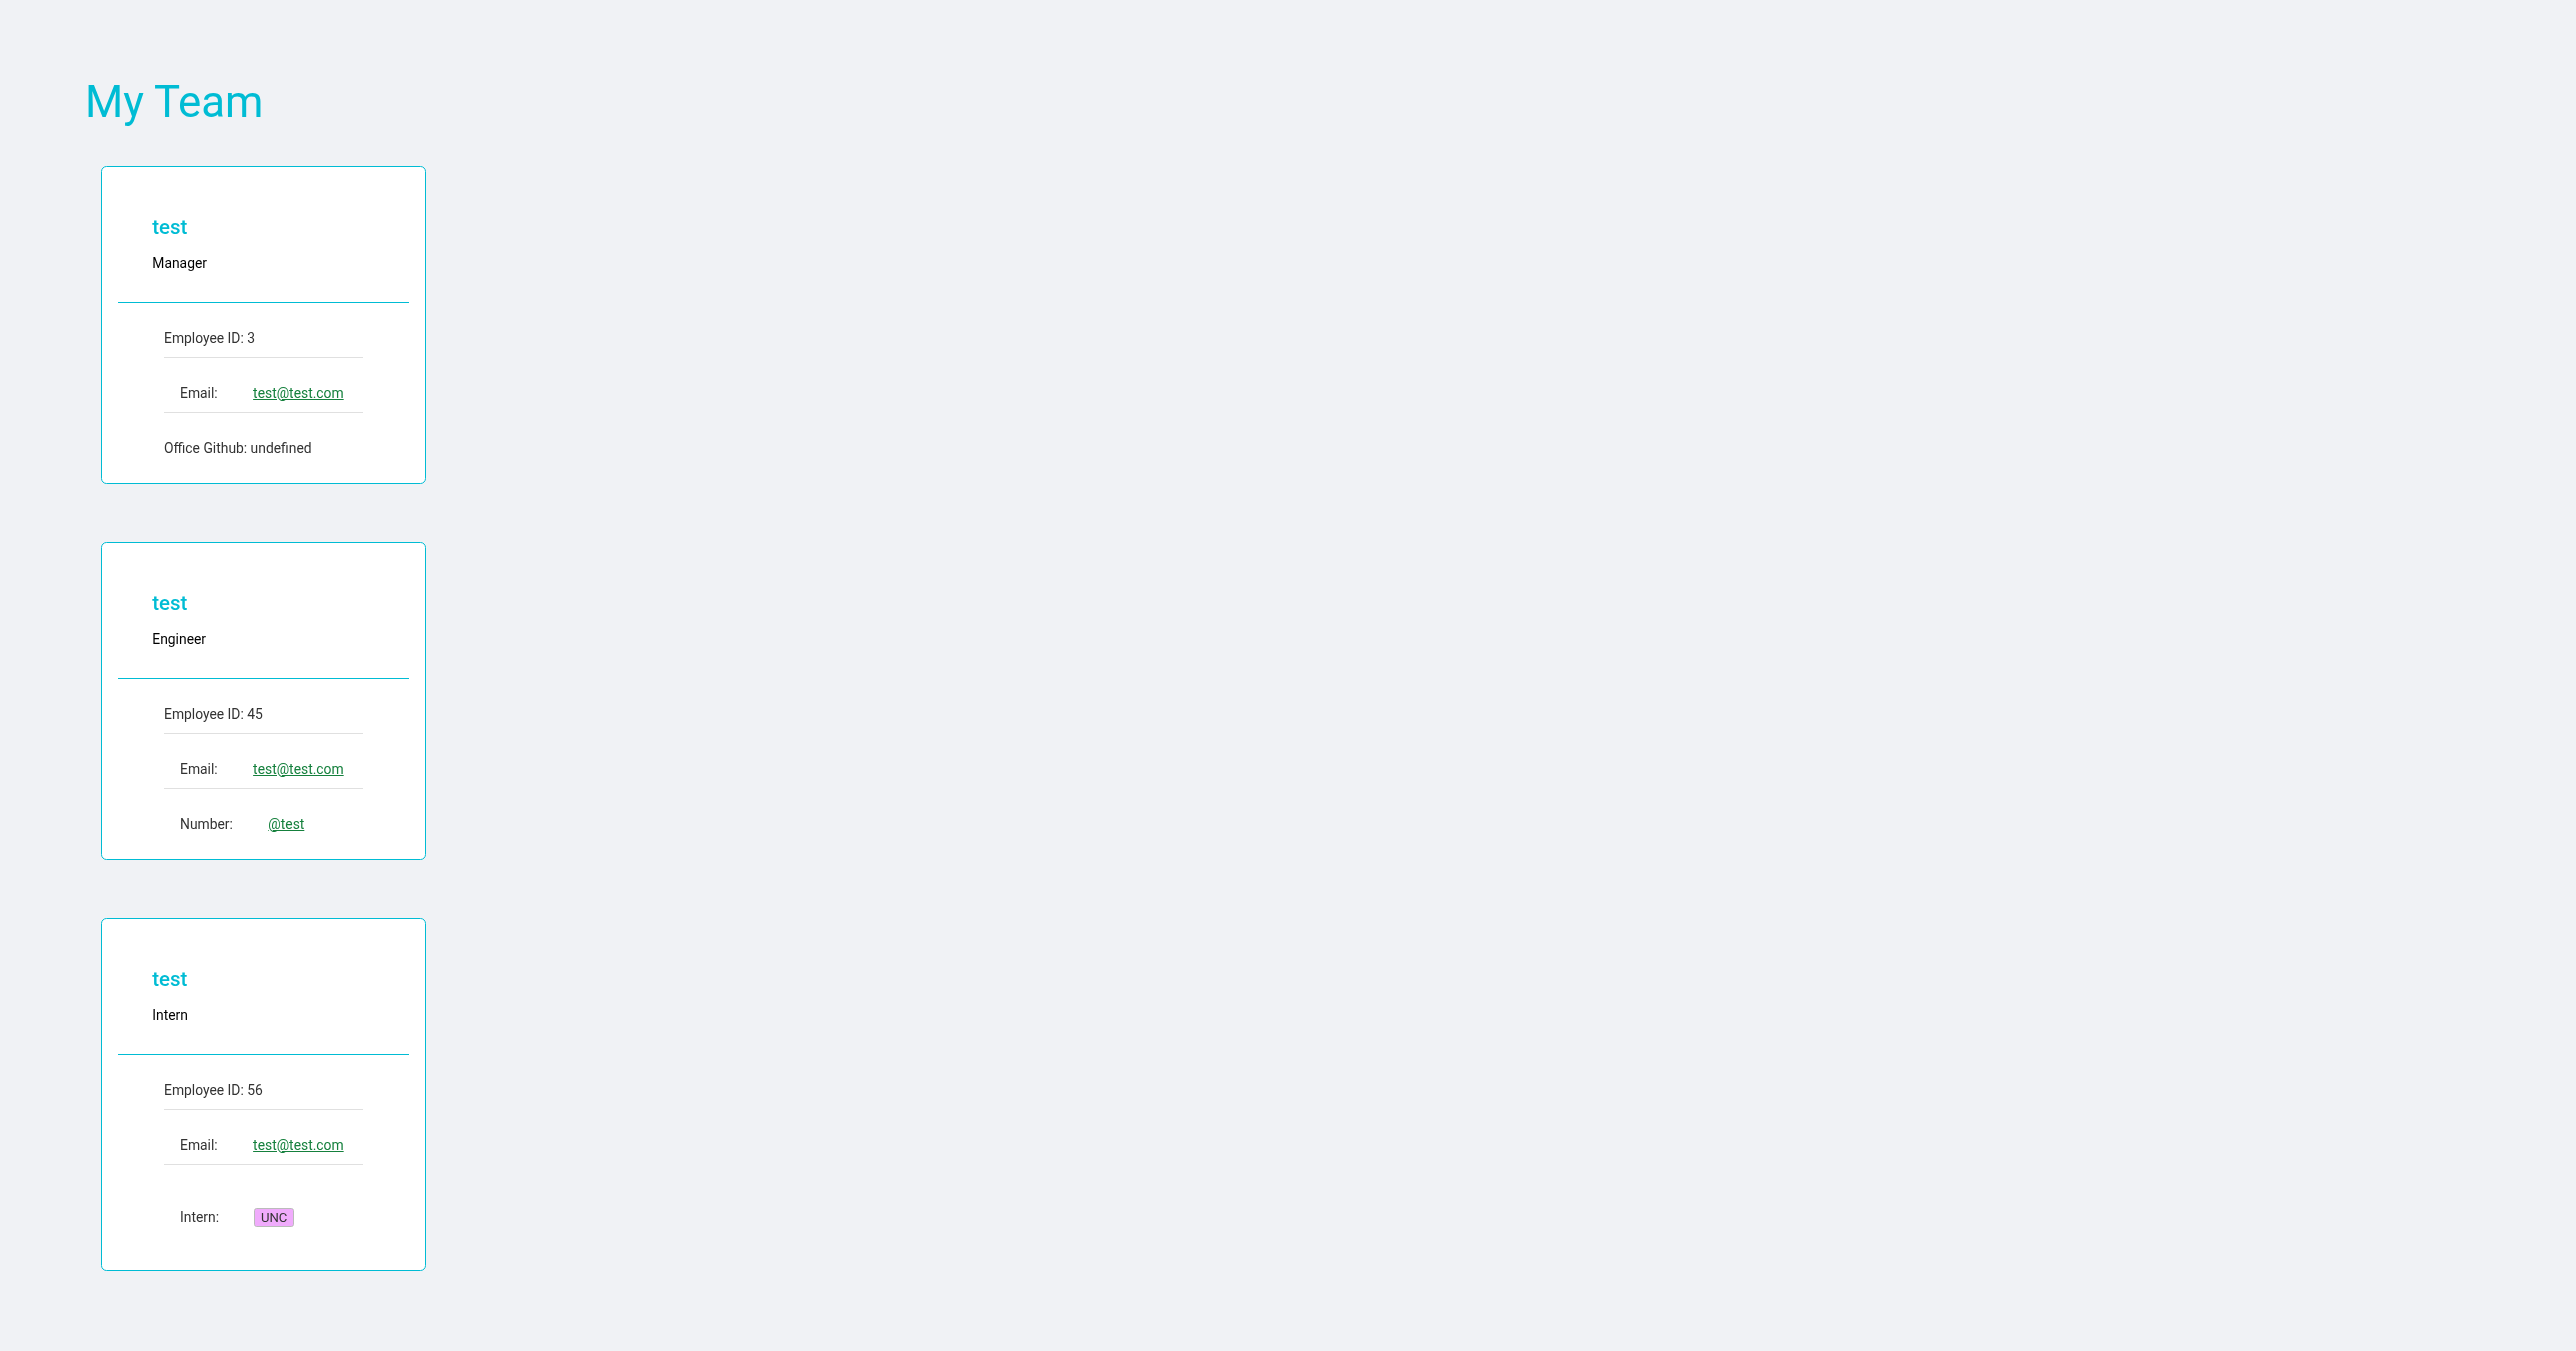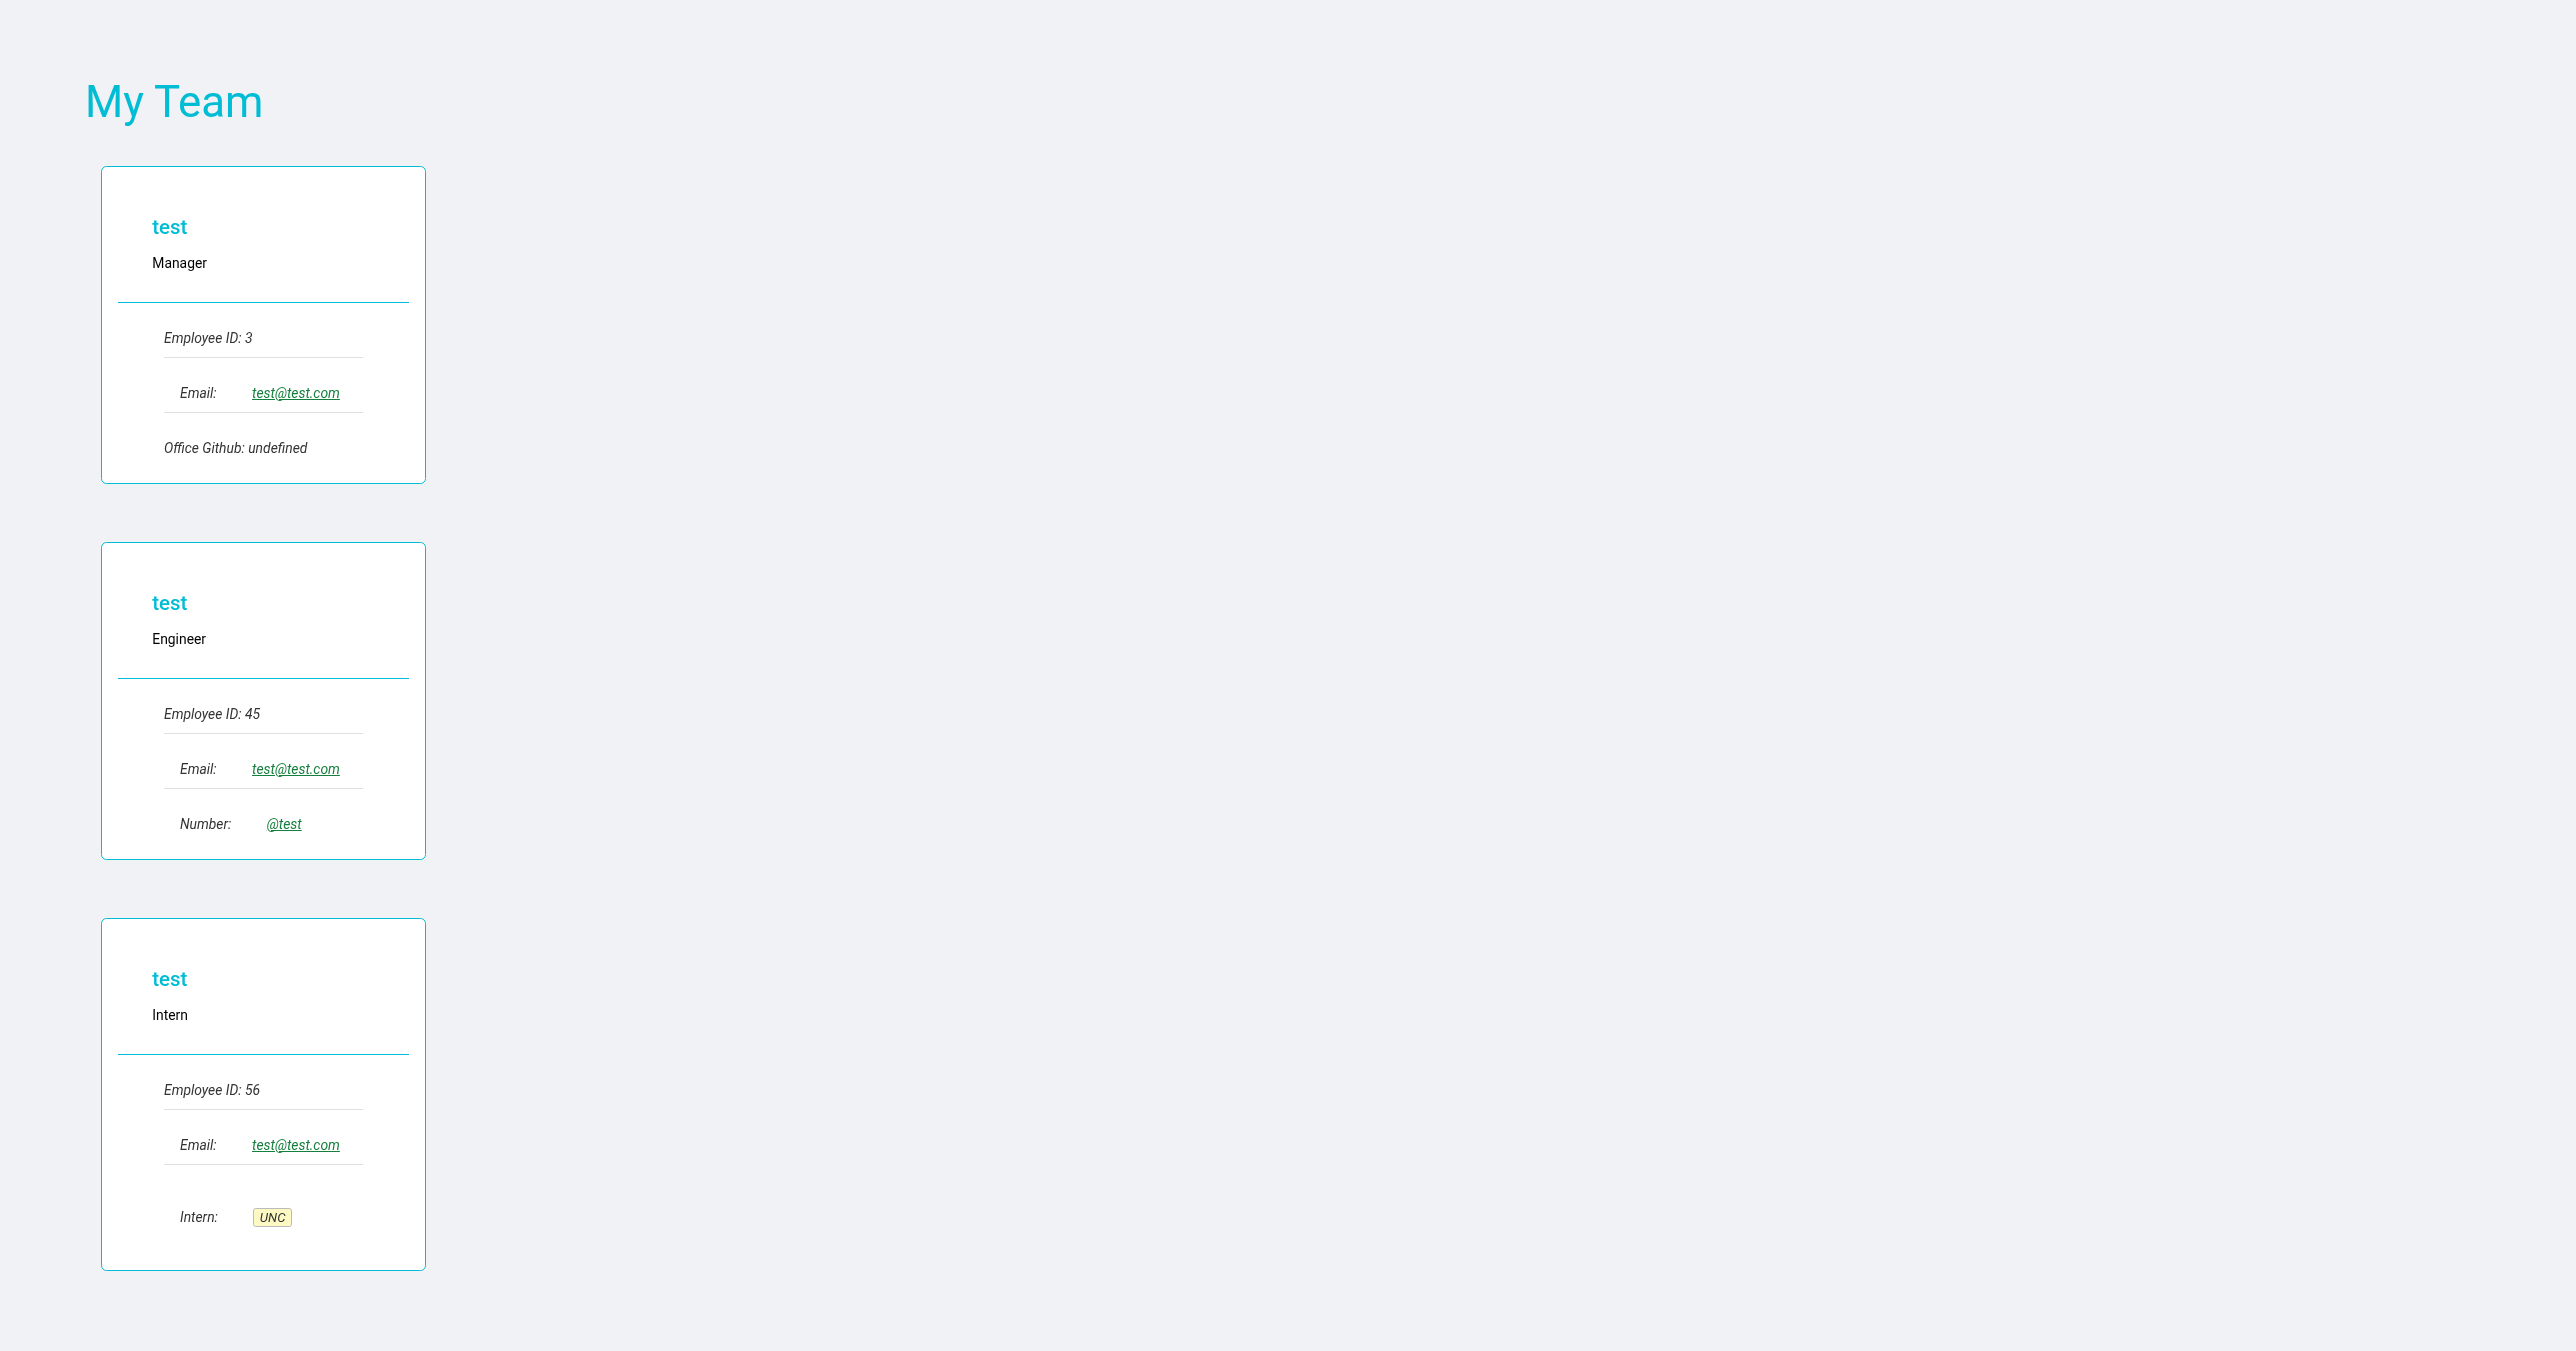--- a/index.html
+++ b/index.html
@@ -48,42 +48,41 @@
       margin-bottom: 3.7px;
     }
 
     .card-role {
       color: #000000;
       font-size: 0.95rem;
     }
 
     .card-details {
       padding: 0 30px;
-      font-style: italic;
     }
 
     .detail-row {
       padding: 11px 0;
       font-size: 0.95rem;
       color: #333;
       border-bottom: 0.9px solid #e0e0e0;
     }
 
     .detail-row:last-child {
       border-bottom: none;
     }
 
     .detail-link {
       color: #15803d;
       text-decoration: underline;
     }
 
     .school-badge {
       display: inline-block;
-      background: #fef9c3;
+      background: #f0abfc;
       border: 0.9px solid #bbb;
       border-radius: 2.7px;
       padding: 0.9px 5.5px;
       font-size: 0.9rem;
     }
   </style>
 </head>
 <body>
 
 <h1 class="page-title">My Team</h1>

